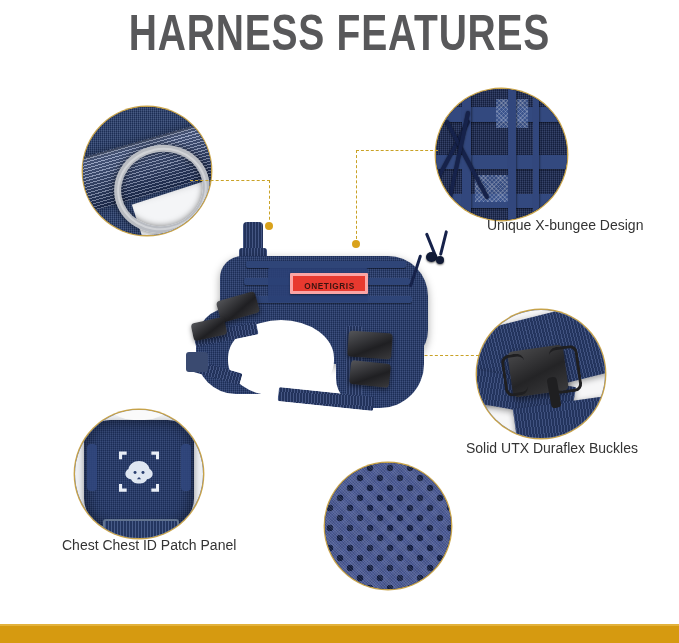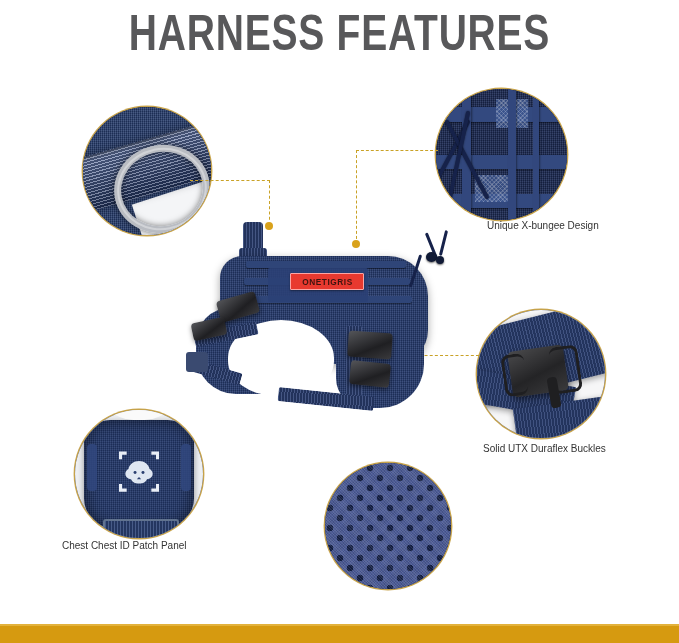--- a/index.html
+++ b/index.html
@@ -129,21 +129,21 @@
     background-size:20px 20px,20px 20px;
   }
   .mesh-grain{
     position:absolute;inset:0;
     background-image:repeating-linear-gradient(45deg,rgba(255,255,255,.10) 0 1px,transparent 1px 2px),
                      repeating-linear-gradient(-45deg,rgba(0,0,0,.10) 0 1px,transparent 1px 2px);
   }
 
   
   .label{
-    position:absolute;font-size:10px;color:#333333;line-height:15px;white-space:pre-line;
+    position:absolute;font-size:14px;color:#333333;line-height:15px;white-space:pre-line;
   }
 
   
   .dash-h{position:absolute;height:0;border-top:1.5px dashed #c9a227;}
   .dash-v{position:absolute;width:0;border-left:1.5px dashed #c9a227;}
   .dot{position:absolute;width:8px;height:8px;border-radius:50%;background:#d9a21b;box-shadow:0 0 0 1px rgba(255,255,255,.6);}
 
   
   .harness{position:absolute;left:186px;top:216px;width:262px;height:208px;}
   .h-part{position:absolute;}
@@ -155,22 +155,22 @@
   }
   .webbing{
     background-color:#2b3f72;
     background-image:repeating-linear-gradient(90deg, rgba(255,255,255,.12) 0 1px, rgba(0,0,0,.20) 1px 3px);
   }
   .molle{
     background-color:#2f4578;
     box-shadow:0 1px 1px rgba(0,0,0,.45);
   }
   .red-patch{
-    position:absolute;background:#e8392f;border:1px solid #fca5a5;border-radius:1px;
-    display:flex;align-items:center;justify-content:center;
+    position:absolute;background:#e8392f;border:3px solid #fca5a5;border-radius:1px;
+    display:flex;align-items:flex-end;justify-content:center;
     box-shadow:0 1px 2px rgba(0,0,0,.4);
   }
   .red-patch span{
     font-family:"Liberation Sans Narrow","Liberation Sans",sans-serif;
     font-size:9px;font-weight:bold;color:#3d1410;letter-spacing:.6px;
     transform:scaleX(.92);
   }
   .blk-buckle{
     position:absolute;background:linear-gradient(155deg,#55565a,#1f1f22 60%,#3b3b3e);
     border-radius:4px;box-shadow:0 2px 5px rgba(0,0,0,.5);
@@ -222,21 +222,21 @@
     <div class="inner" style="background:#f6f6f7;">
       <div class="c3-web" style="left:-12%;top:4%;width:130%;height:56%;transform:rotate(-14deg);"></div>
       <div class="c3-web" style="left:-14%;top:52%;width:90%;height:26%;transform:rotate(10deg);"></div>
       <div class="c3-web" style="left:30%;top:72%;width:80%;height:30%;transform:rotate(-8deg);"></div>
       <div class="buckle-body" style="left:26%;top:30%;width:44%;height:36%;transform:rotate(-8deg);"></div>
       <div class="buckle-arm" style="left:20%;top:34%;width:16%;height:28%;transform:rotate(-8deg);border-right:none;"></div>
       <div class="buckle-arm" style="left:58%;top:28%;width:20%;height:32%;transform:rotate(-8deg);border-left:none;"></div>
       <div class="buckle-prong" style="left:56%;top:52%;width:8%;height:24%;transform:rotate(-10deg);"></div>
     </div>
   </div>
-  <div class="label" style="left:483px;top:441px;">Solid UTX Duraflex Buckles</div>
+  <div class="label" style="left:466px;top:441px;">Solid UTX Duraflex Buckles</div>
 
   <div class="dash-h" style="left:404px;top:355px;width:75px;"></div>
   <div class="dot" style="left:396px;top:351px;"></div>
 
   <div class="circle" style="left:75px;top:410px;width:128px;height:128px;">
     <div class="inner" style="background:#eef0f3;">
       <div class="panel">
         <div class="panel-edge" style="left:3%;top:22%;width:9%;height:44%;"></div>
         <div class="panel-edge" style="right:3%;top:22%;width:9%;height:44%;"></div>
         <svg class="tiger" viewBox="0 0 100 100">

